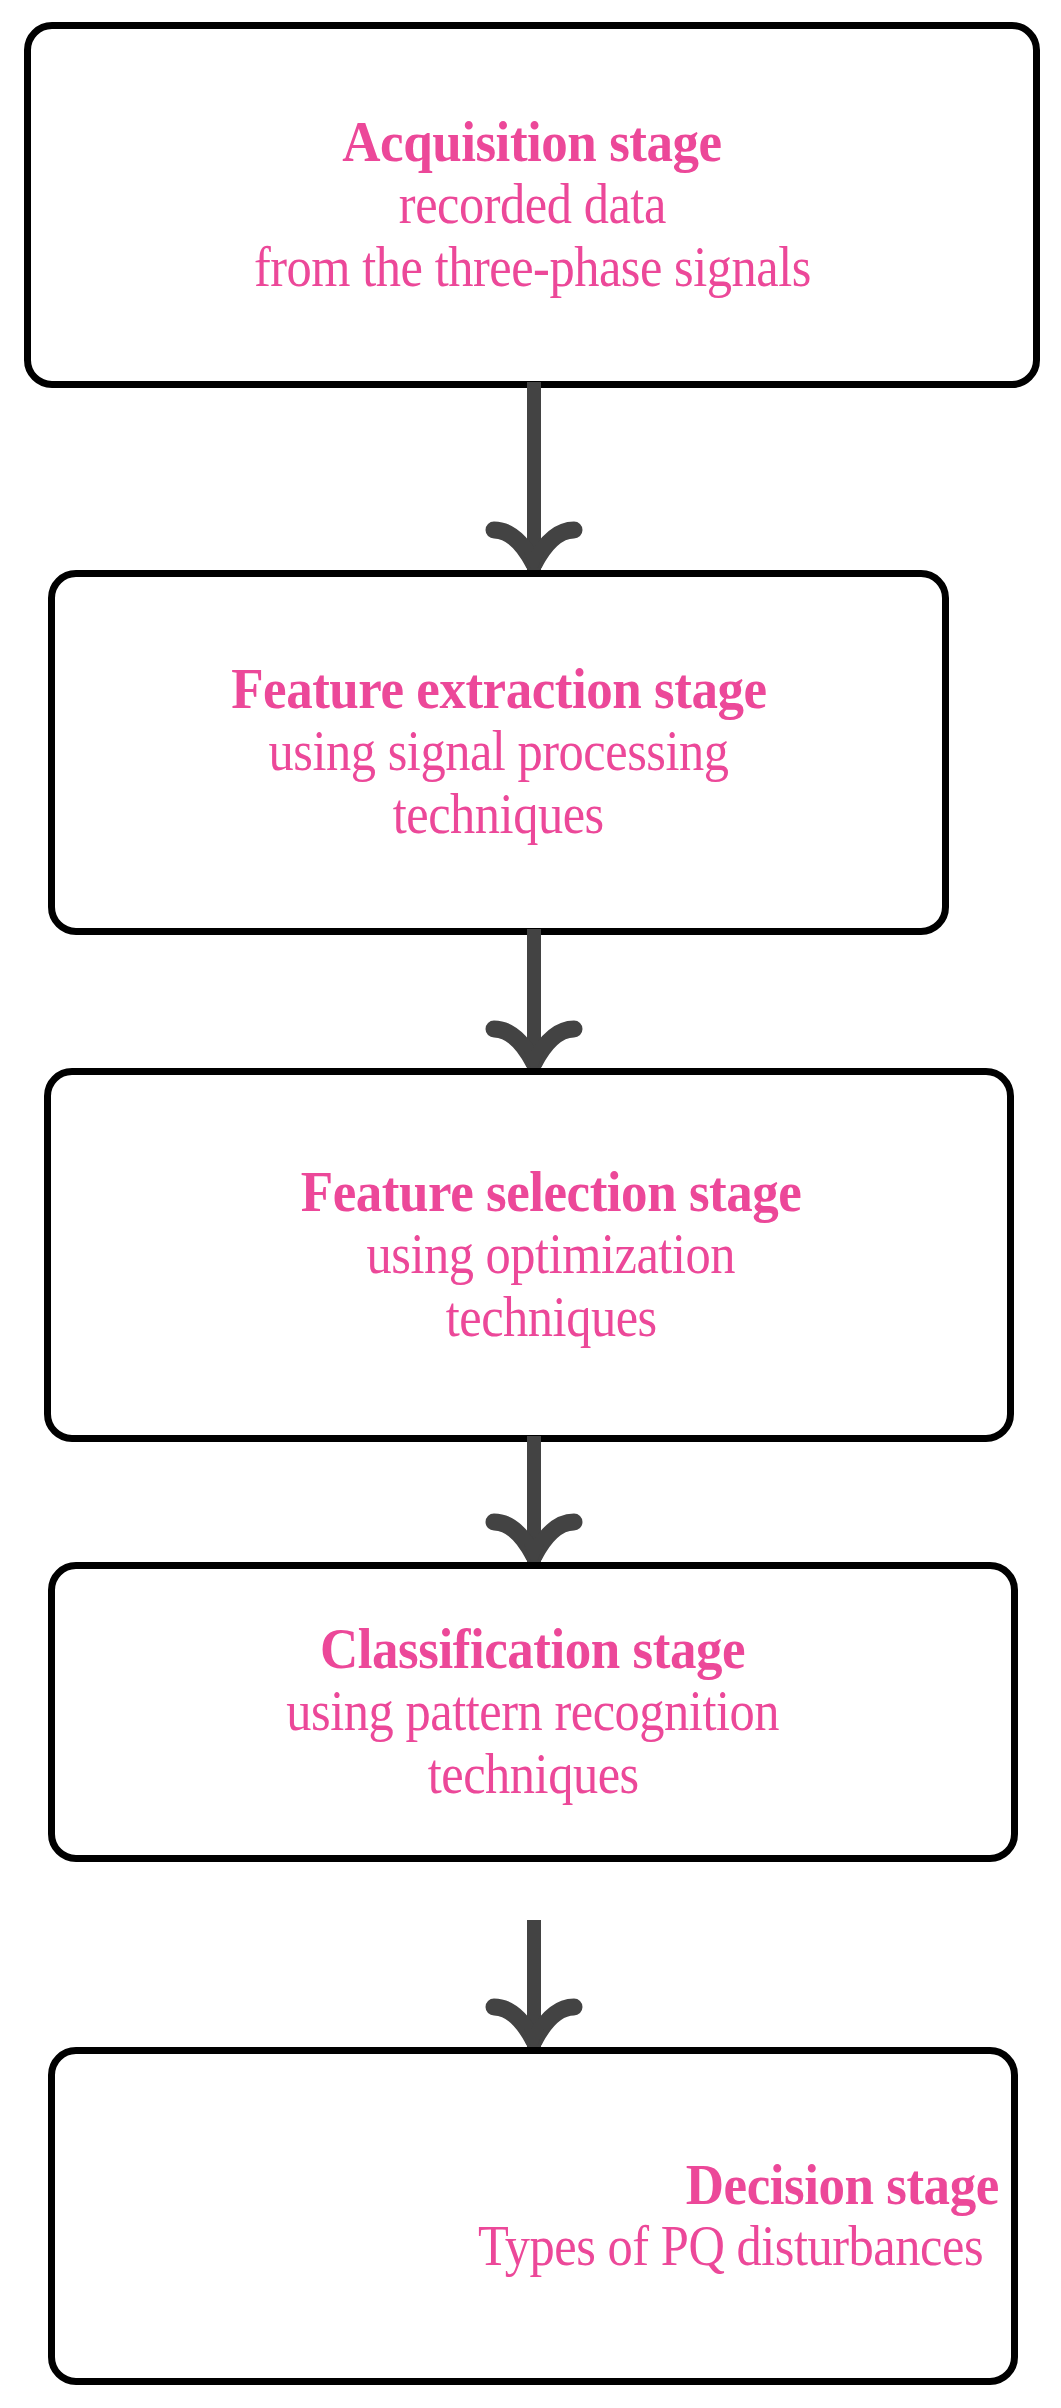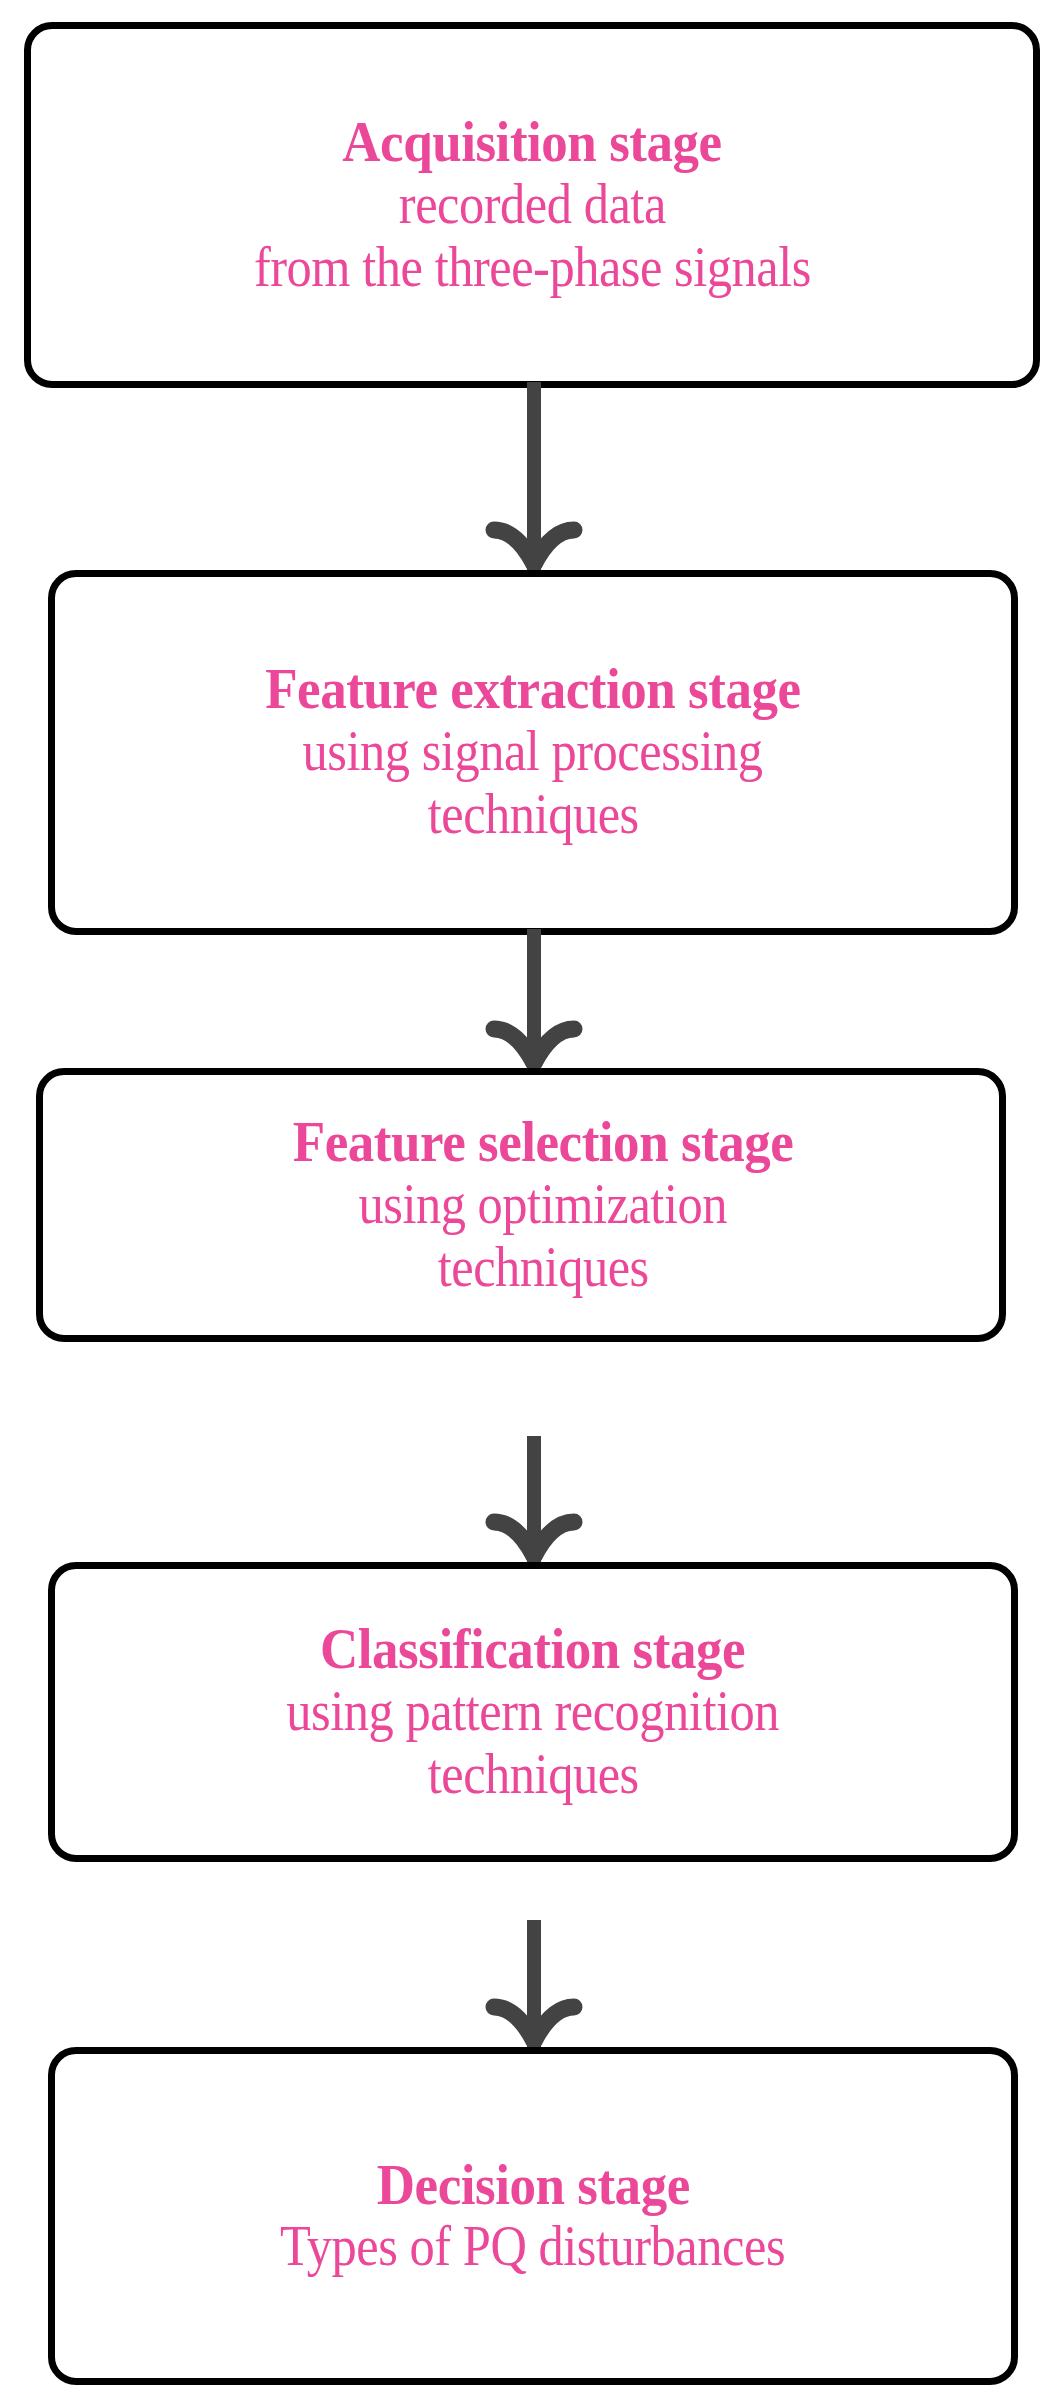--- a/index.html
+++ b/index.html
@@ -48,24 +48,24 @@
     font-weight: normal;
     font-size: 56px;
     line-height: 1.13;
     letter-spacing: -0.5px;
     white-space: nowrap;
     transform: scaleX(0.9);
   }
 
   
   #box-acquisition        { left: 24px;  top: 22px;   width: 1016px; height: 366px; }
-  #box-feature-extraction { left: 48px;  top: 570px;  width: 970px;  height: 365px; }
-  #box-feature-selection  { left: 36px;  top: 1068px; width: 970px;  height: 274px; padding-left: 44px; }
+  #box-feature-extraction { left: 48px;  top: 570px;  width: 901px;  height: 365px; }
+  #box-feature-selection  { left: 44px;  top: 1068px; width: 970px;  height: 374px; padding-left: 44px; }
   #box-classification     { left: 48px;  top: 1562px; width: 970px;  height: 300px; }
-  #box-decision           { left: 48px;  top: 2047px; width: 970px;  height: 338px; }
+  #box-decision           { left: 48px;  top: 2047px; width: 970px;  height: 338px; align-items: flex-end; }
 
   
   .connector {
     position: absolute;
     left: 0;
     width: 1061px;
     pointer-events: none;
   }
   .connector svg {
     display: block;

